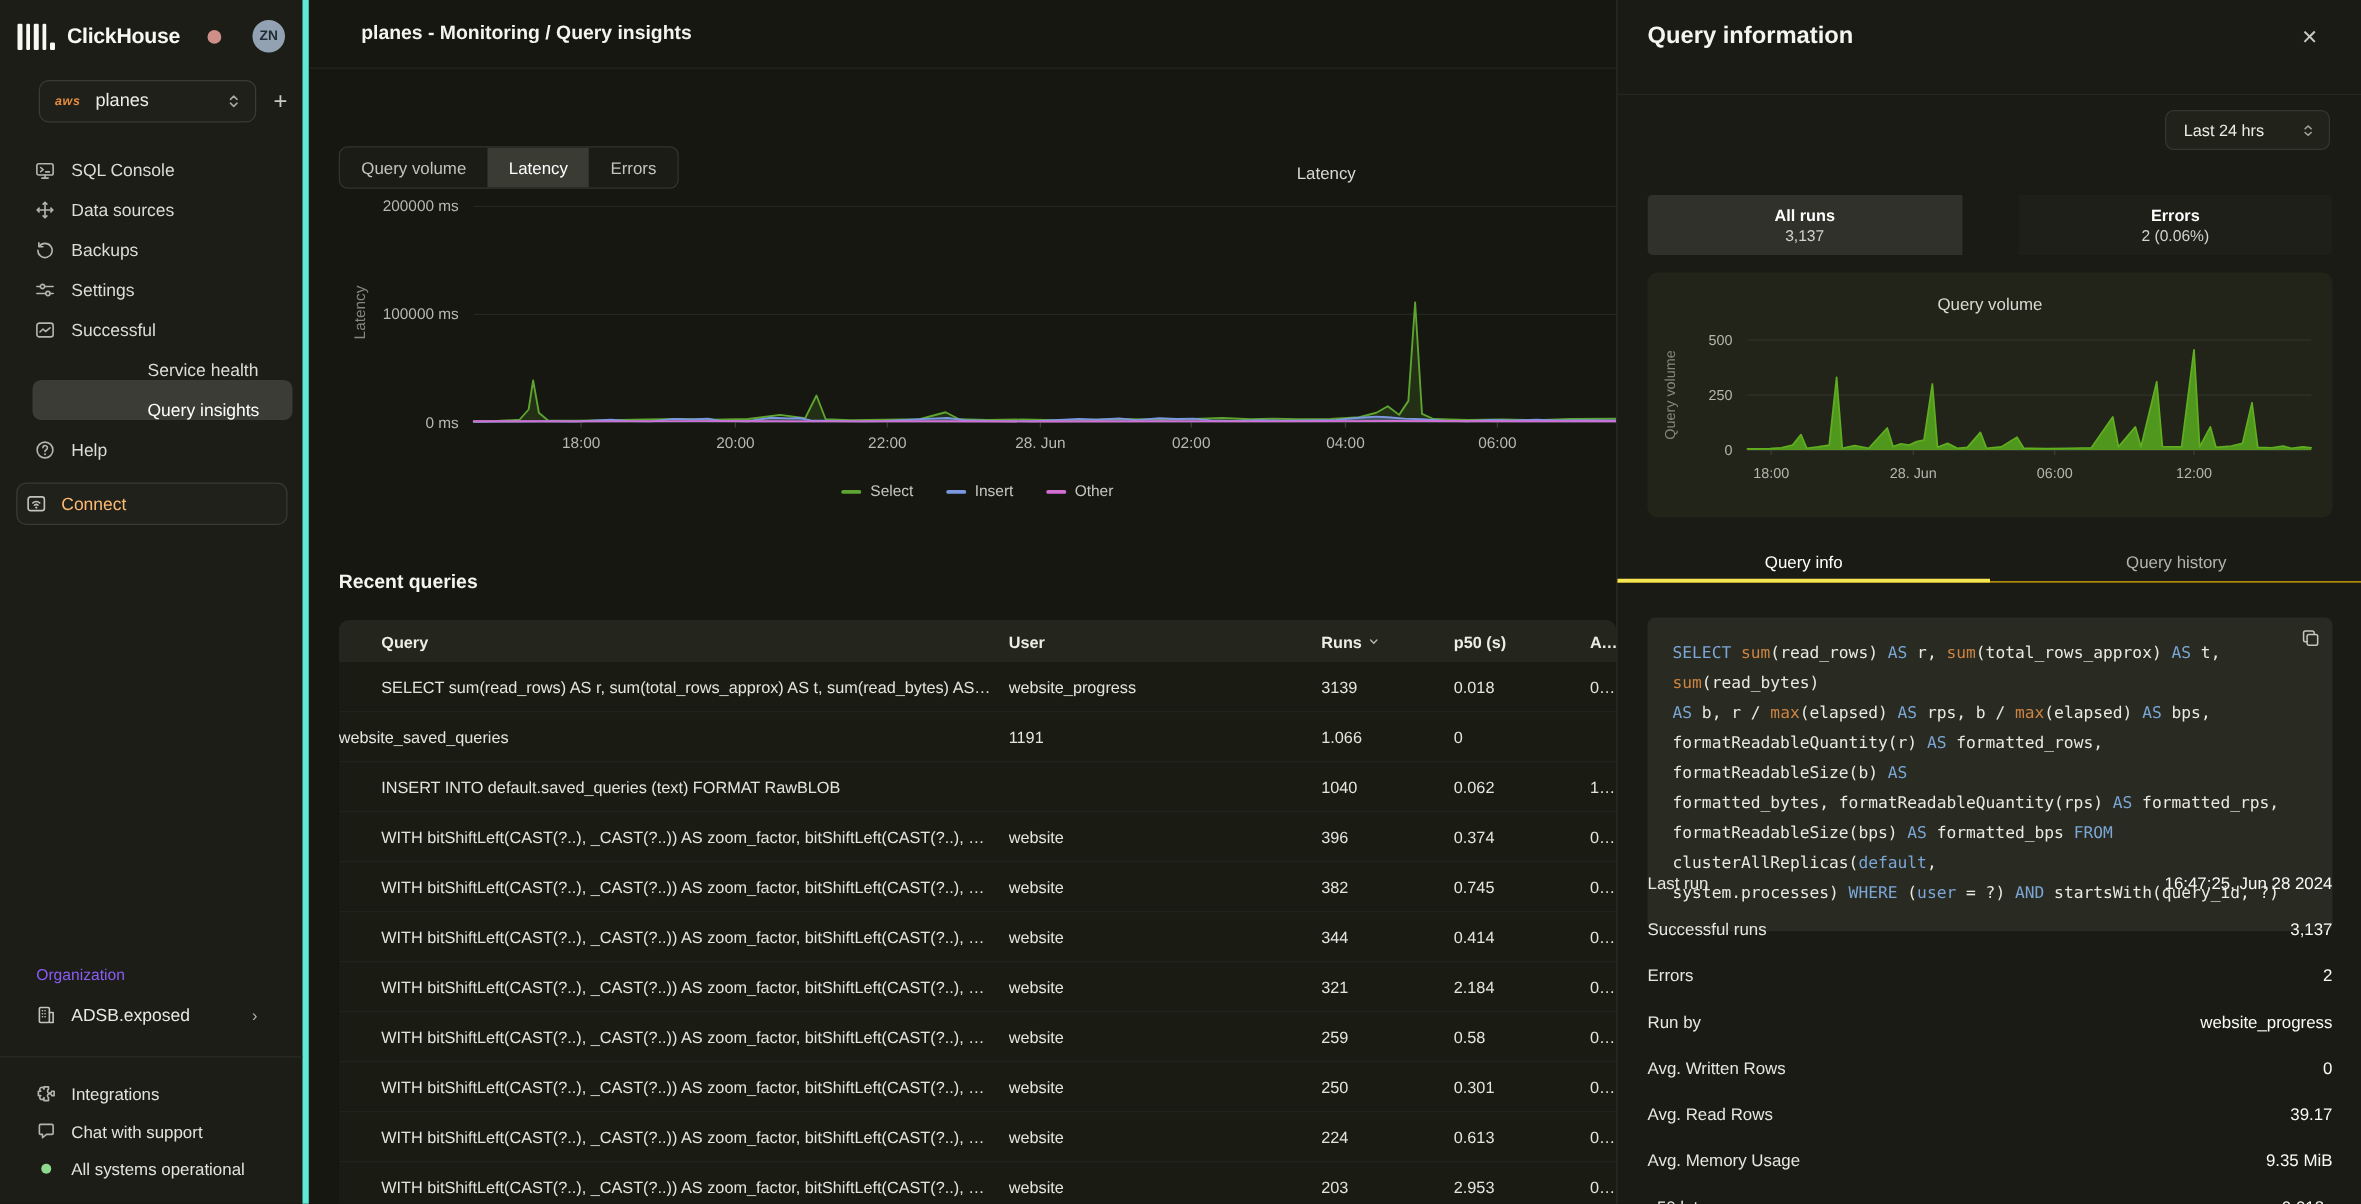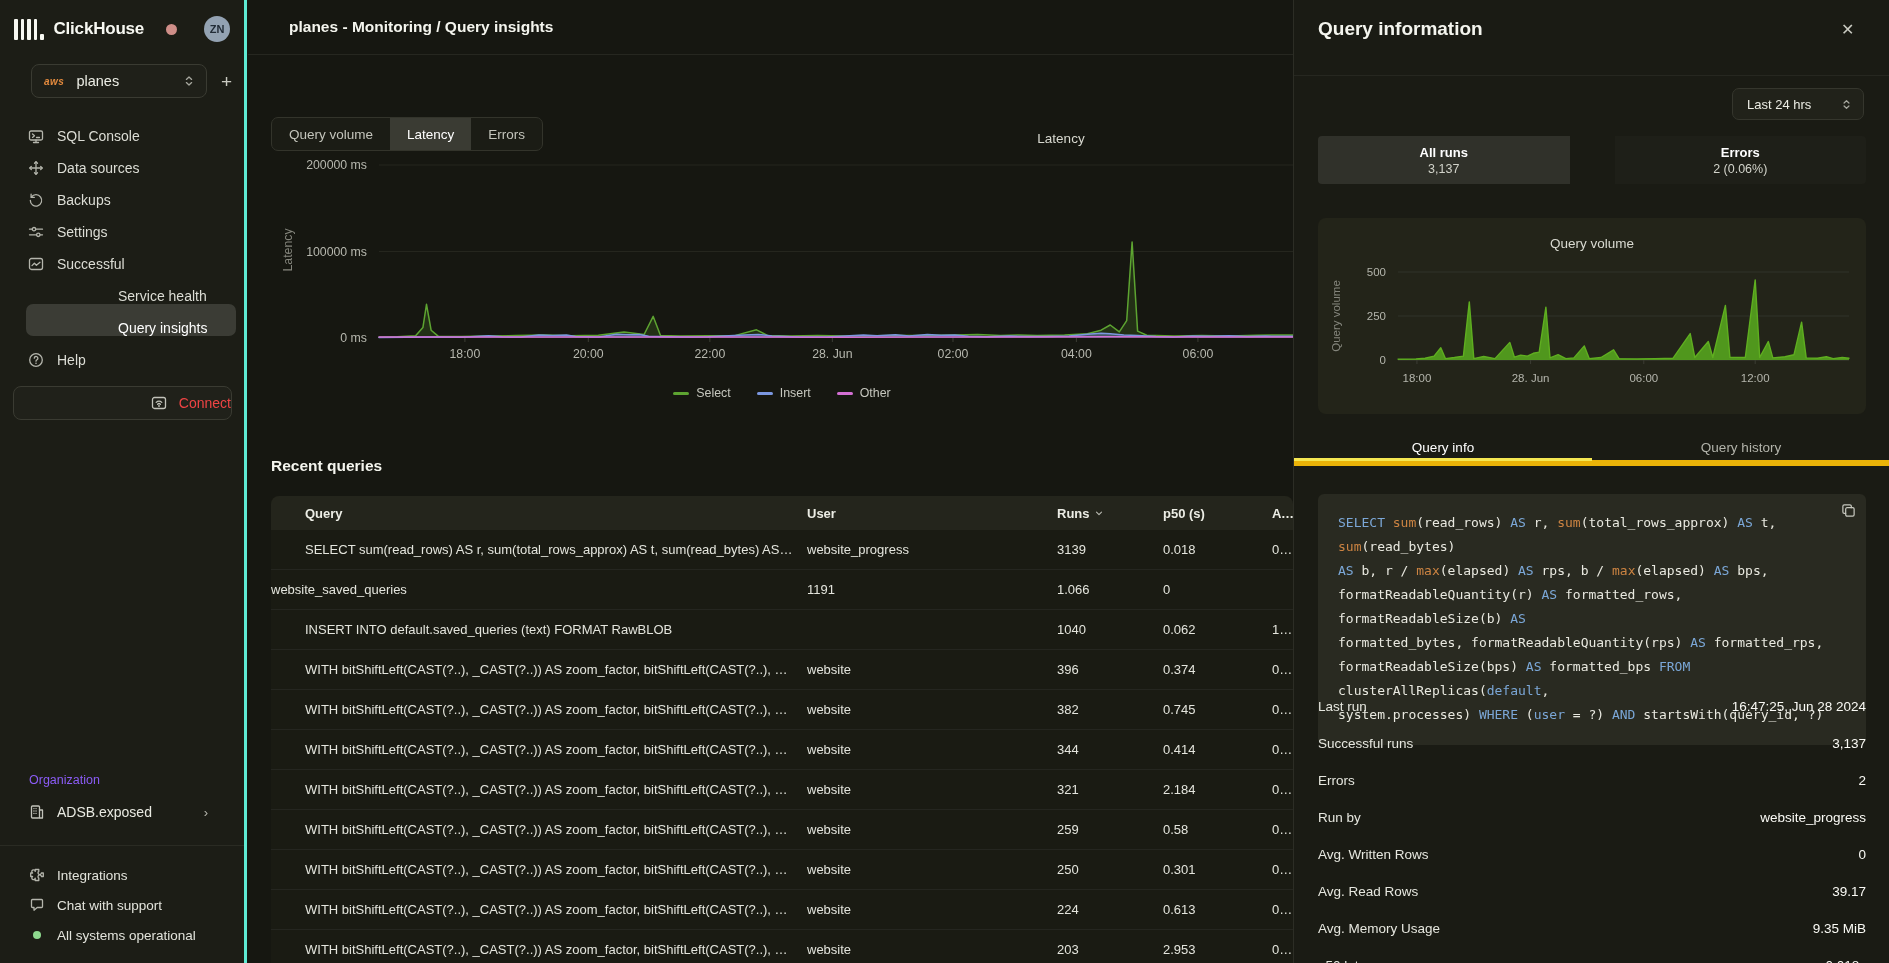--- a/index.html
+++ b/index.html
@@ -1,21 +1,21 @@
 <!DOCTYPE html>
 <html><head>
 <meta charset="utf-8">
 <style>
   * { margin:0; padding:0; box-sizing:border-box; }
   html,body { width:1889px; height:963px; overflow:hidden; background:#161711;
     font-family:"Liberation Sans", sans-serif; color:#e6e7df; font-size:13px; }
 
   
   #sidebar { position:absolute; left:0; top:0; width:247px; height:963px;
-    background:#1c1d16; border-right:3px solid #5eead4; display:flex; flex-direction:column; }
+    background:#1c1d16; border-right:5px solid #5eead4; display:flex; flex-direction:column; }
   .logo-row { display:flex; align-items:center; padding:15px 14px 0 14px; height:43px; }
   .ch-bars { display:flex; align-items:flex-end; height:21px; gap:3px; margin-right:10px; }
   .ch-bars i { display:block; width:3.5px; height:21px; background:#f7f8f2; border-radius:1px; }
   .ch-bars i.short { height:6px; }
   .brand { font-size:17px; font-weight:700; color:#f7f8f2; letter-spacing:-0.2px; }
   .pink-dot { width:11px; height:11px; border-radius:50%; background:#cf8e88; margin-left:22px; }
   .avatar { width:26px; height:26px; border-radius:50%; background:#93a2b2; color:#222c37;
     font-size:11px; font-weight:700; display:flex; align-items:center; justify-content:center; margin-left:auto; }
   .selector-row { display:flex; align-items:center; padding:0 12px 0 31px; margin-top:21px; }
   .service-pill { width:184px; height:34px; background:#1f2019; border:1px solid #3a3b32;
@@ -25,21 +25,21 @@
   .caret-updown { margin-left:auto; color:#a7a89f; display:flex; }
   .plus-btn { margin-left:14px; color:#c9cac1; font-size:19px; font-weight:400; cursor:pointer; line-height:1; }
   nav#main-nav { margin-top:14px; }
   .nav-item { height:32px; display:flex; align-items:flex-end; margin:0 8px 0 26px;
     border-radius:7px; cursor:pointer; color:#dcddd5; font-size:14px; padding-left:2px; }
   .nav-item .icon { width:16px; height:16px; margin-right:13px; color:#b4b5ac; display:flex; }
   .nav-item.sub { padding-left:19px;gap:44px; }
   .nav-item.active { background:#3b3c35; color:#ffffff; }
   #connect-btn { margin:18px 12px 0 13px; height:34px; border:1px solid #3a3b32; border-radius:8px;
     background:#20211a; display:flex; align-items:center; padding-left:7px; cursor:pointer;
-    font-size:14px; color:#ef4444;justify-content:flex-end; }
+    font-size:14px; color:#fdba74; }
   #connect-btn .icon { width:16px; height:16px; margin-right:12px; color:#c2c3ba; display:flex; }
   #org-section { margin-top:auto; }
   .org-label { margin:0 0 9px 29px; font-size:12.5px; color:#8b5cf6; }
   .org-row { height:32px; display:flex; align-items:center; margin:0 8px 0 29px; cursor:pointer; }
   .org-row .icon { width:16px; height:16px; margin-right:12px; color:#c2c3ba; display:flex; }
   .org-row .lbl { font-size:14px; color:#e9eae2; }
   .org-row .chev { margin-left:auto; margin-right:28px; color:#b4b5ac; display:flex; }
   .side-divider { height:1px; background:#2a2b23; margin:17px 0 14px 0; }
   #side-footer { padding-bottom:13px; }
   .foot-item { height:30px; display:flex; align-items:center; margin-left:29px; cursor:pointer;
@@ -72,34 +72,34 @@
 
   
   #panel { position:absolute; left:1293px; top:0; width:596px; height:963px;
     background:#1a1b14; border-left:1px solid #2c2d25; }
   #panel-title { position:absolute; left:24px; top:18px; font-size:19px; font-weight:700; color:#f4f5ee; }
   #panel-close { position:absolute; left:547px; top:20px; font-size:16px; color:#c9cac1; cursor:pointer; }
   #panel-header-divider { position:absolute; left:0; top:75px; width:596px; height:1px; background:#262720; }
   #range-select { position:absolute; left:438px; top:88px; width:132px; height:32px;
     border:1px solid #35362d; border-radius:7px; background:#21221a; display:flex; align-items:center;
     padding:0 10px 0 14px; font-size:13px; color:#ecede5; cursor:pointer; }
-  #runs-tabs { position:absolute; left:24px; top:136px; width:548px; height:48px; display:flex;
+  #runs-tabs { position:absolute; left:24px; top:156px; width:548px; height:48px; display:flex;
     border-radius:4px; overflow:hidden;gap:45px; }
   .runs-tab { width:50%; display:flex; flex-direction:column; align-items:center; justify-content:center;
     gap:2px; cursor:pointer; background:#1e1f18; }
   .runs-tab.active { background:#30312a; }
   .runs-tab .rt-label { font-size:13px; font-weight:700; color:#ffffff; }
   .runs-tab .rt-sub { font-size:12.5px; color:#d2d3ca; }
   #qv-card { position:absolute; left:24px; top:218px; width:548px; height:196px;
     background:#232419; border-radius:8px; }
   #qv-title { position:absolute; left:24px; top:236px; width:548px; text-align:center;
     font-size:13.5px; color:#d9dad1; }
   #qv-chart-wrap { position:absolute; left:24px; top:256px; width:548px; height:145px; }
   #info-tabs { position:absolute; left:0; top:434px; width:596px; height:32px; display:flex;
-    border-bottom:6px solid #eab308; }
+    border-bottom:1px solid #eab308; }
   .info-tab { width:50%; display:flex; align-items:center; justify-content:center;
     font-size:13.5px; color:#b2b3aa; cursor:pointer; position:relative; }
   .info-tab.active { color:#ffffff; }
   .info-tab.active::after { content:""; position:absolute; left:0; right:0; bottom:-1px; height:3px;
     background:#f5e752; }
   #sql-block { position:absolute; left:24px; top:494px; width:548px; background:#292a21;
     border-radius:6px; padding:17px 20px 18px 20px; }
   #sql-code { font-family:"DejaVu Sans Mono", monospace; font-size:13px; line-height:24px;
     white-space:pre-wrap; word-break:break-word; color:#e9e9e0; }
   .tok-k { color:#7ba7d7; }

